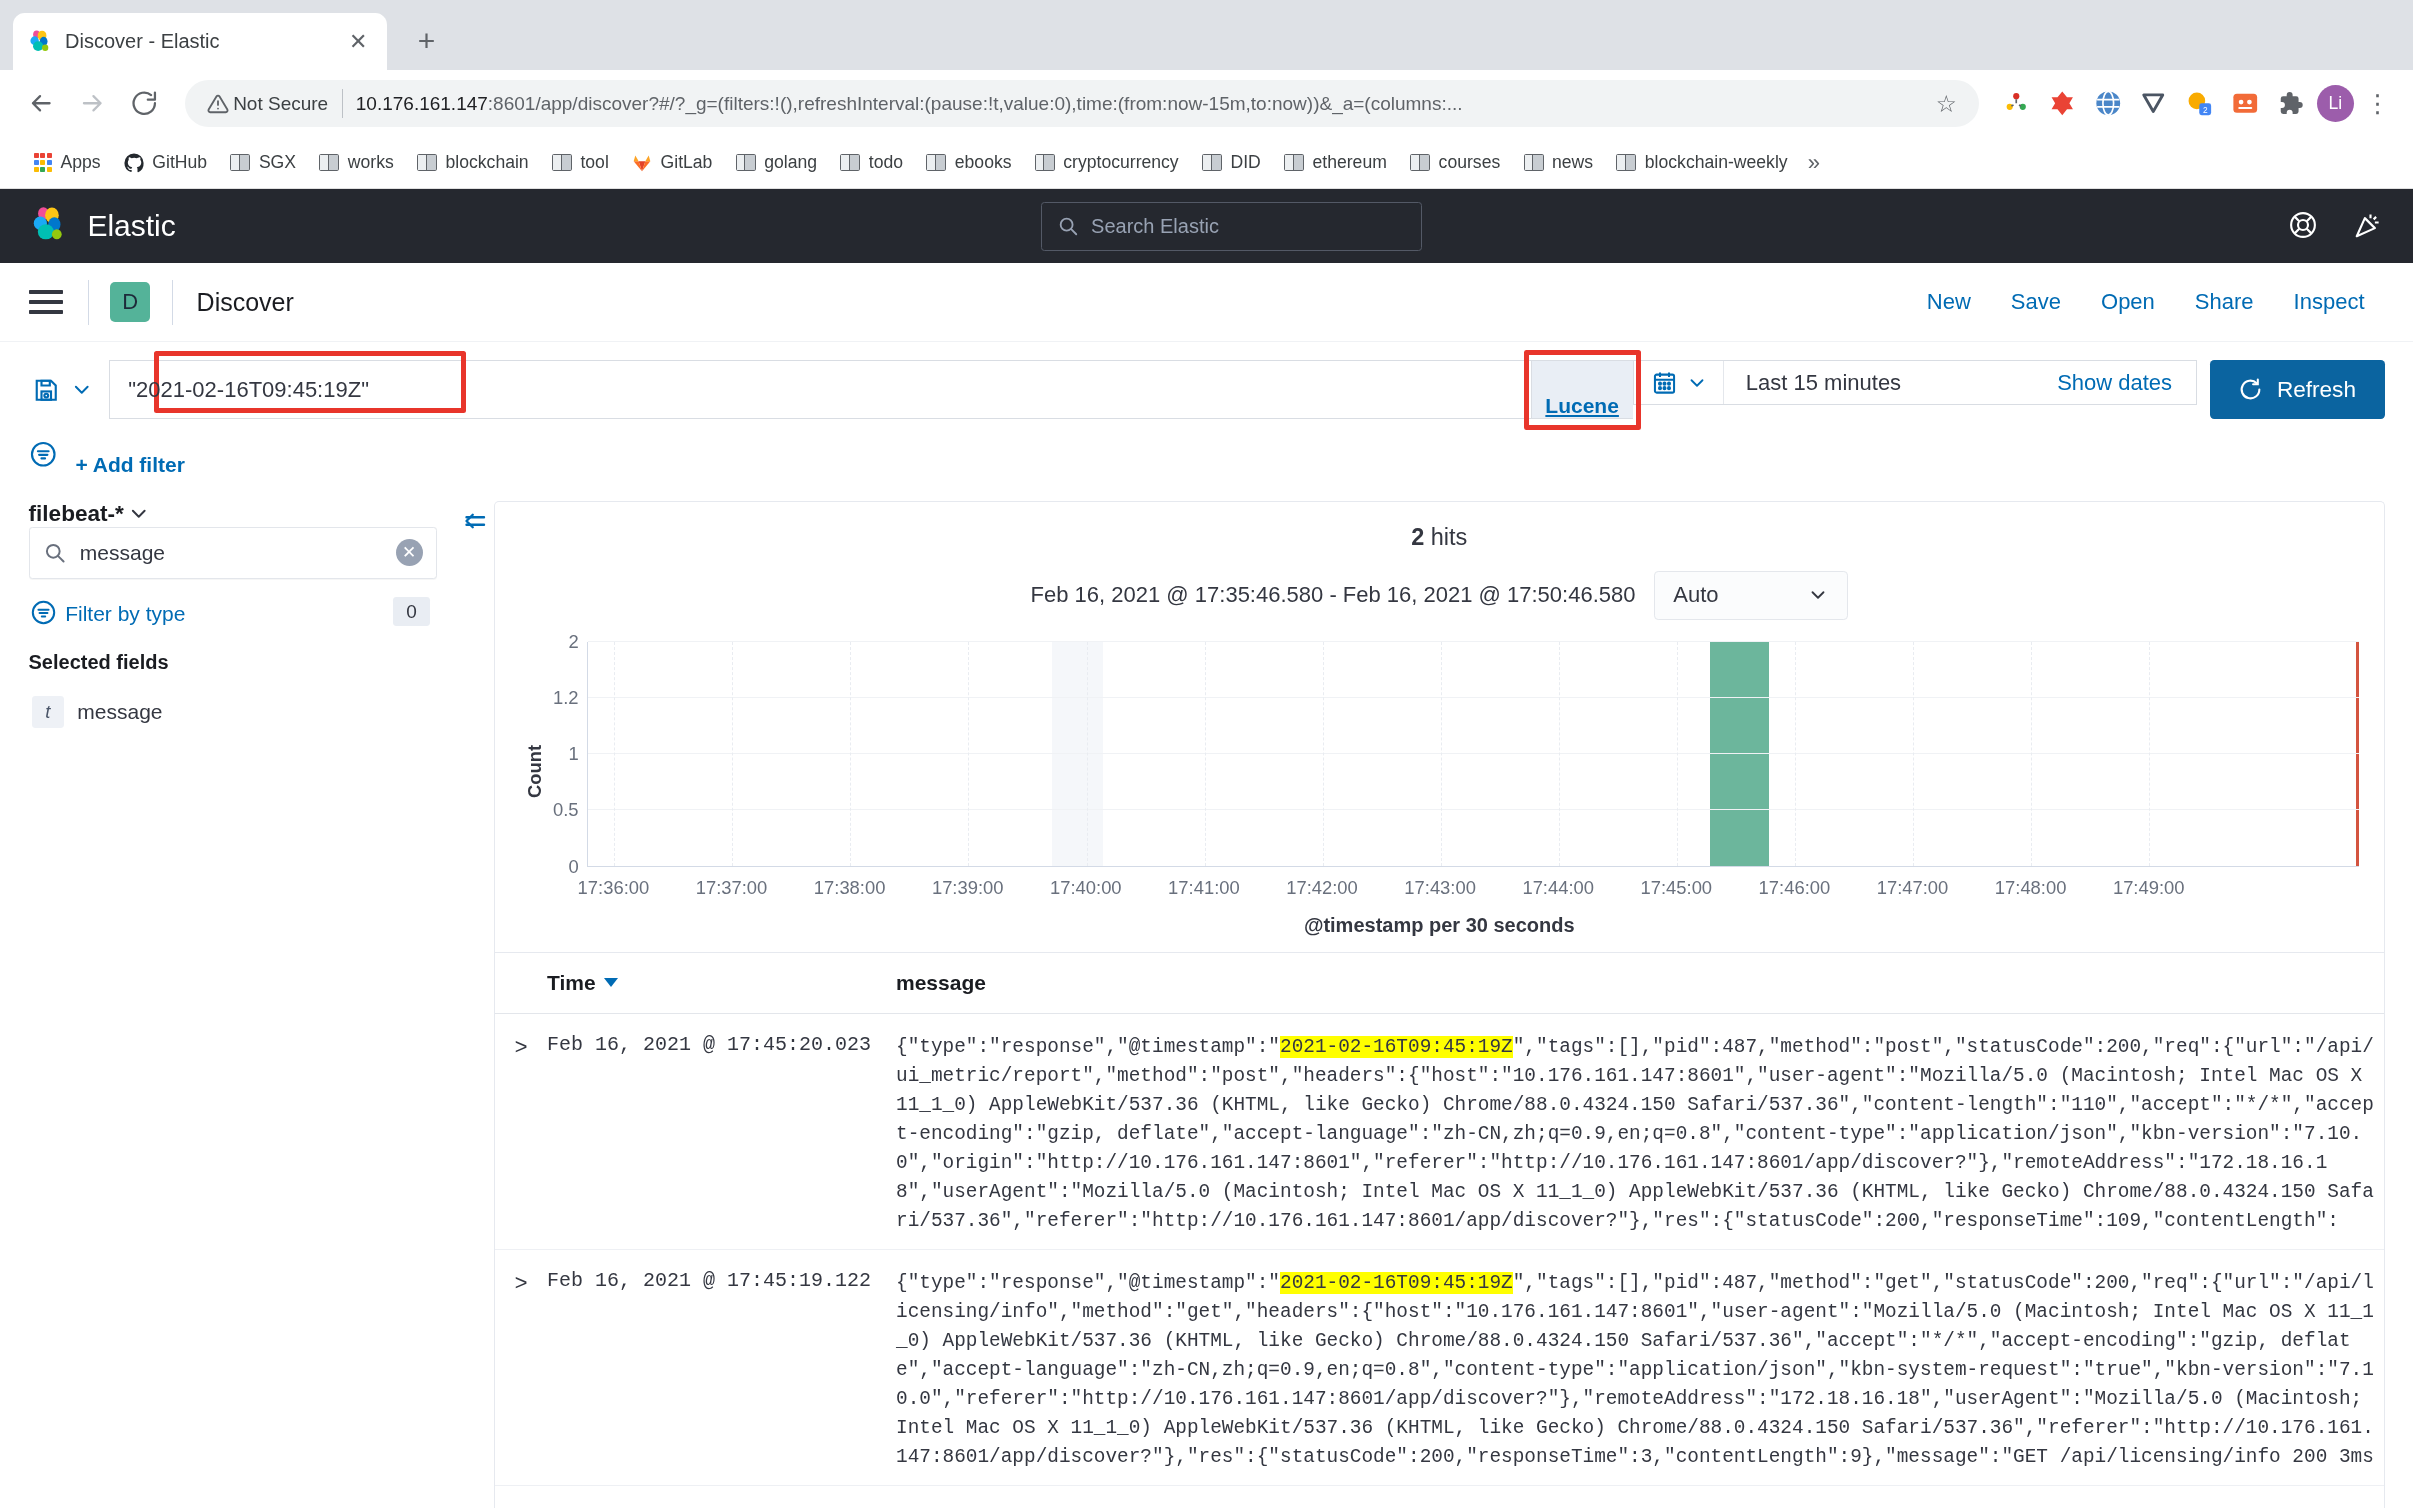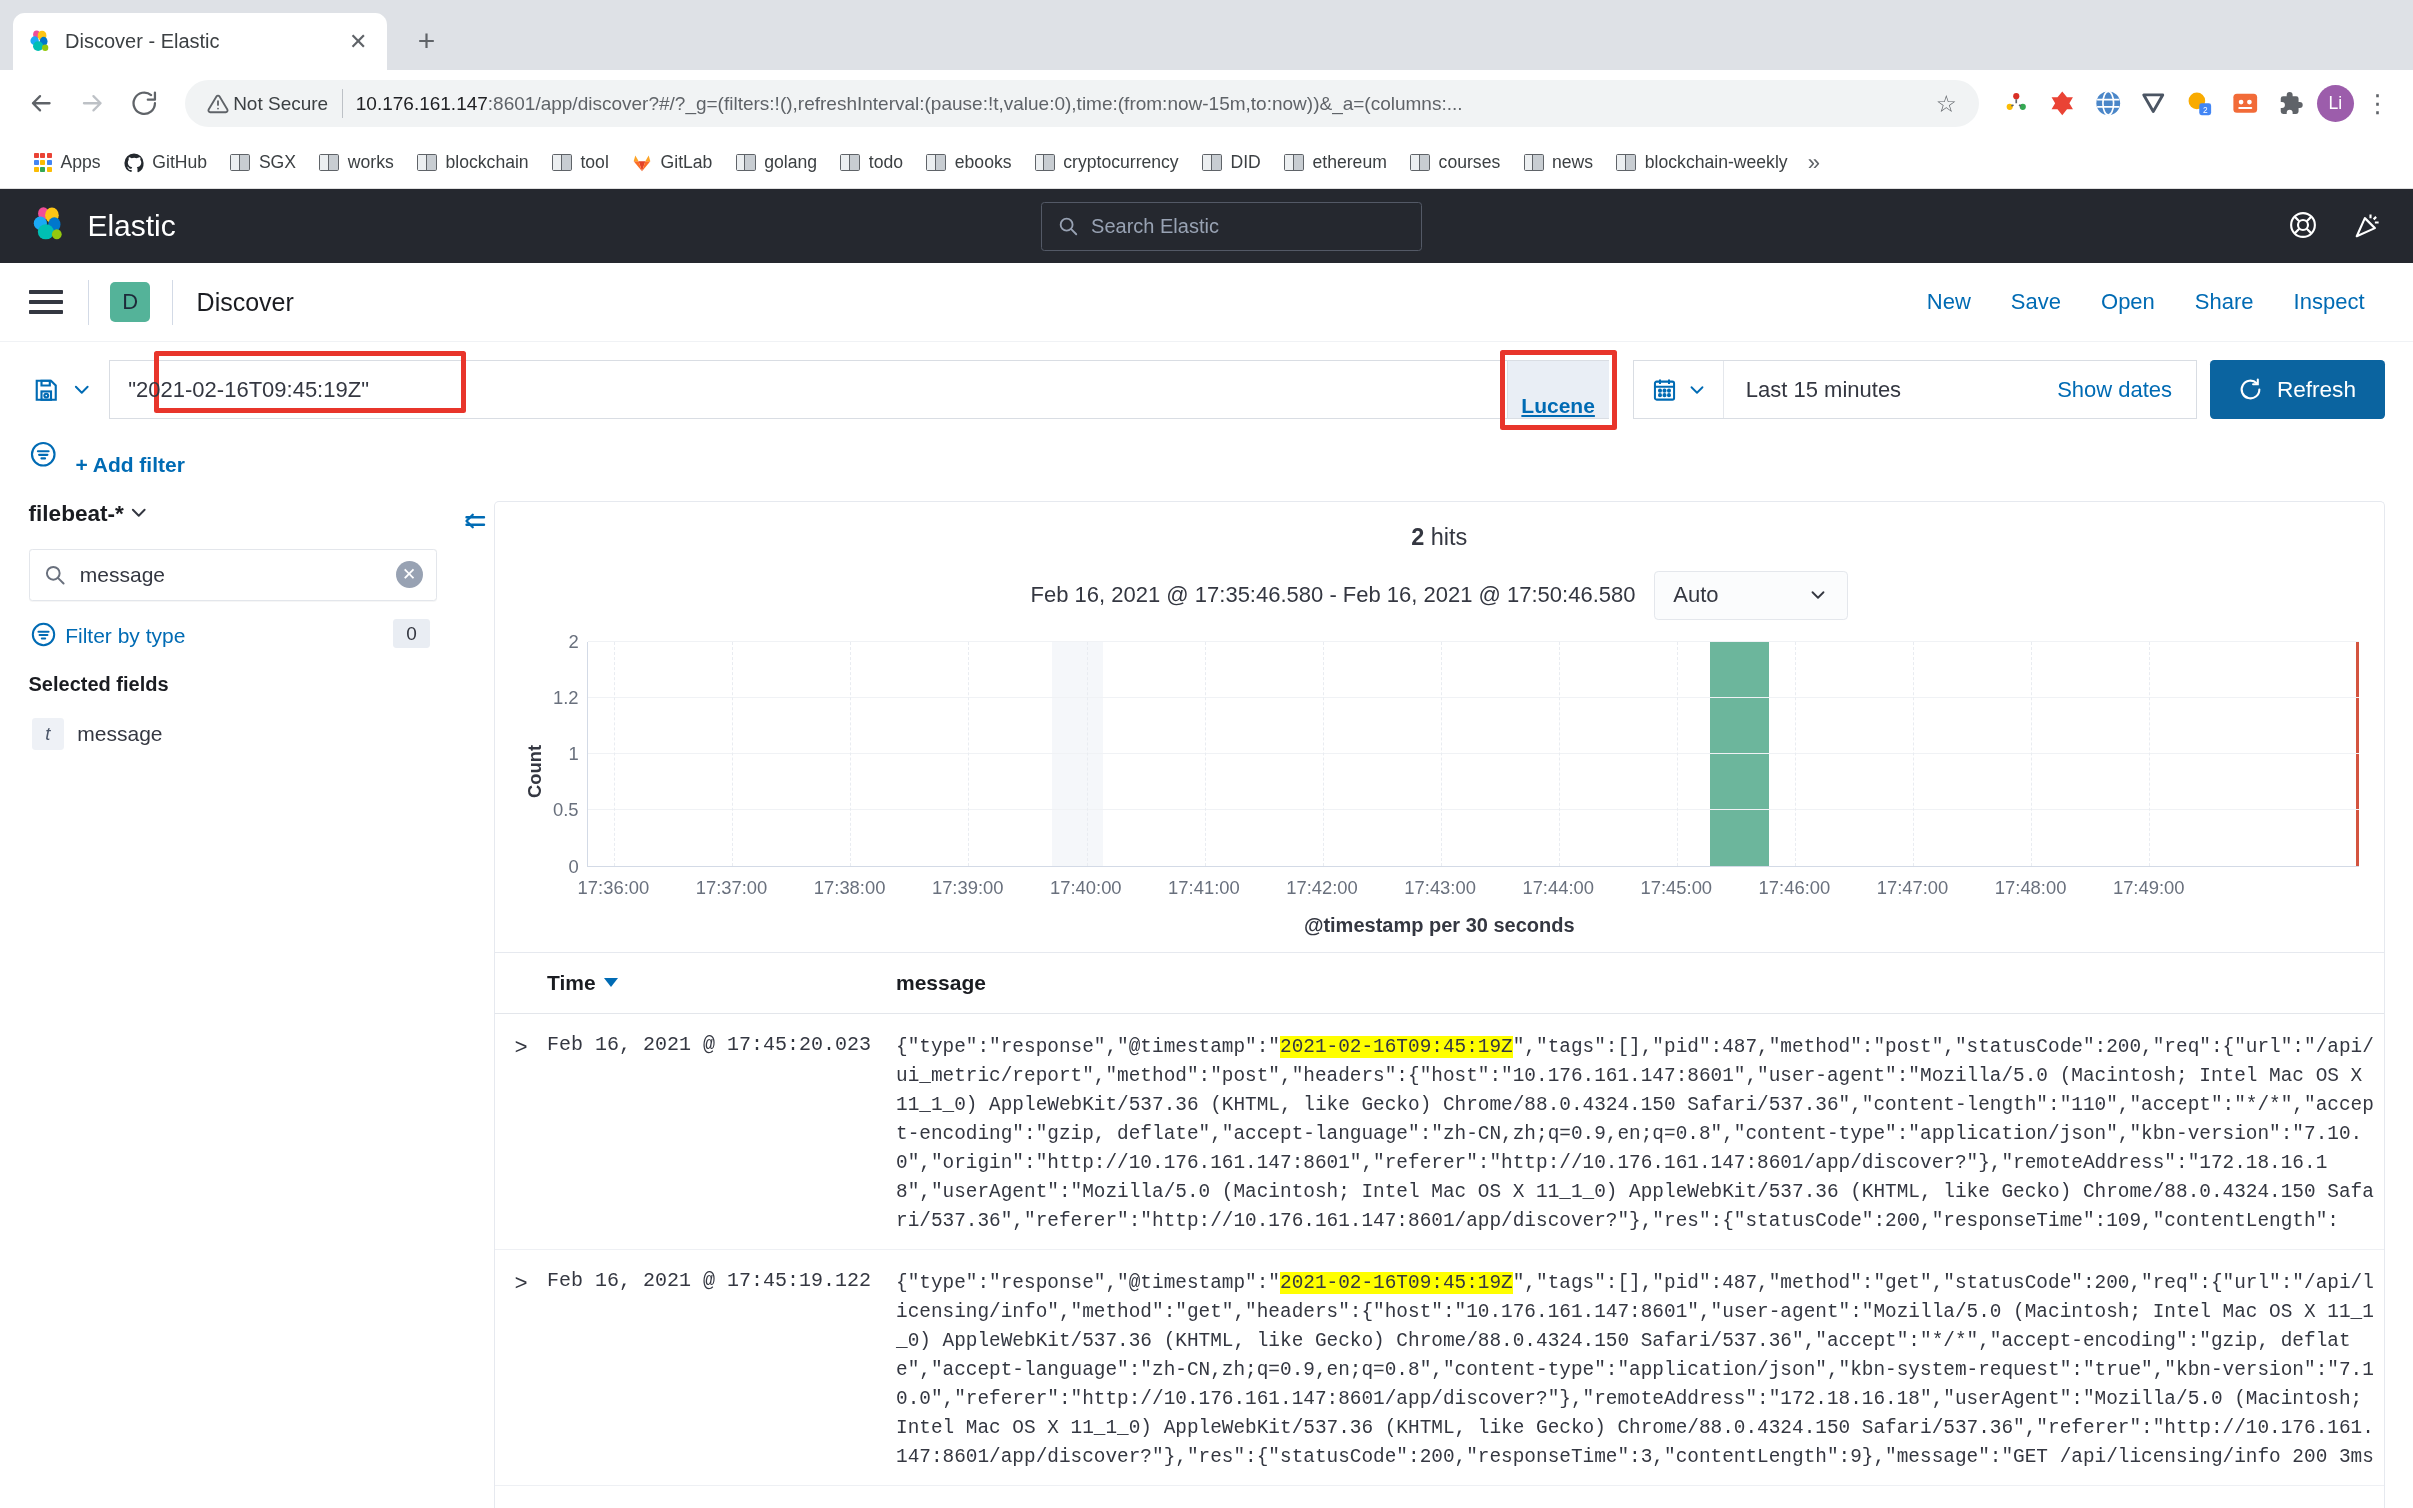--- a/index.html
+++ b/index.html
@@ -234,22 +234,21 @@
     position: absolute; left: -7.5px; top: -11px;
     width: 117px; height: 80px;
     border: 5px solid #e8352b; border-radius: 2.5px;
     pointer-events: none;
   }
   .date-picker {
     flex: 0 0 auto;
     display: flex; align-items: center;
     border: 0.8px solid #d9dde3;
     background: #fff;
-    height: 59px;
-    margin-left: 24px;
+    height: 45px;
   }
   .cal-btn { display: flex; align-items: center; gap: 8.4px; padding: 0 15px 0 17px; }
   .dp-sep { width: 0.8px; height: 100%; background: #e4e7ec; }
   .dp-range { font-size: 22px; color: #343741; padding: 0 22px; white-space: nowrap; }
   .dp-showdates { font-size: 22px; color: #006bb4; padding: 0 23.5px 0 134px; white-space: nowrap; }
   .refresh-btn {
     flex: 0 0 auto;
     height: 59px;
     background: #0b64a0;
     color: #fff;
@@ -271,21 +270,21 @@
   
   .main { flex: 1 1 auto; display: flex; overflow: hidden; min-height: 0; padding: 0 28.5px 0 0; }
 
   .sidebar {
     width: 459px;
     flex: 0 0 auto;
     padding: 11.7px 22px 0 28.5px;
     display: flex; flex-direction: column;
     gap: 0;
   }
-  .idx-pattern { display: flex; align-items: flex-start; gap: 3px; margin-bottom: 22px; }
+  .idx-pattern { display: flex; align-items: center; gap: 3px; }
   .idx-name { font-size: 22.6px; font-weight: 700; color: #1a1c21; }
   .fld-search {
     height: 52px;
     border: 0.8px solid #e3e6eb;
     border-radius: 3.4px;
     background: #fff;
     display: flex; align-items: center;
     padding: 0 13.4px; gap: 13.4px;
     box-shadow: 0 0.8px 0.8px rgba(0,0,0,0.04);
   }

